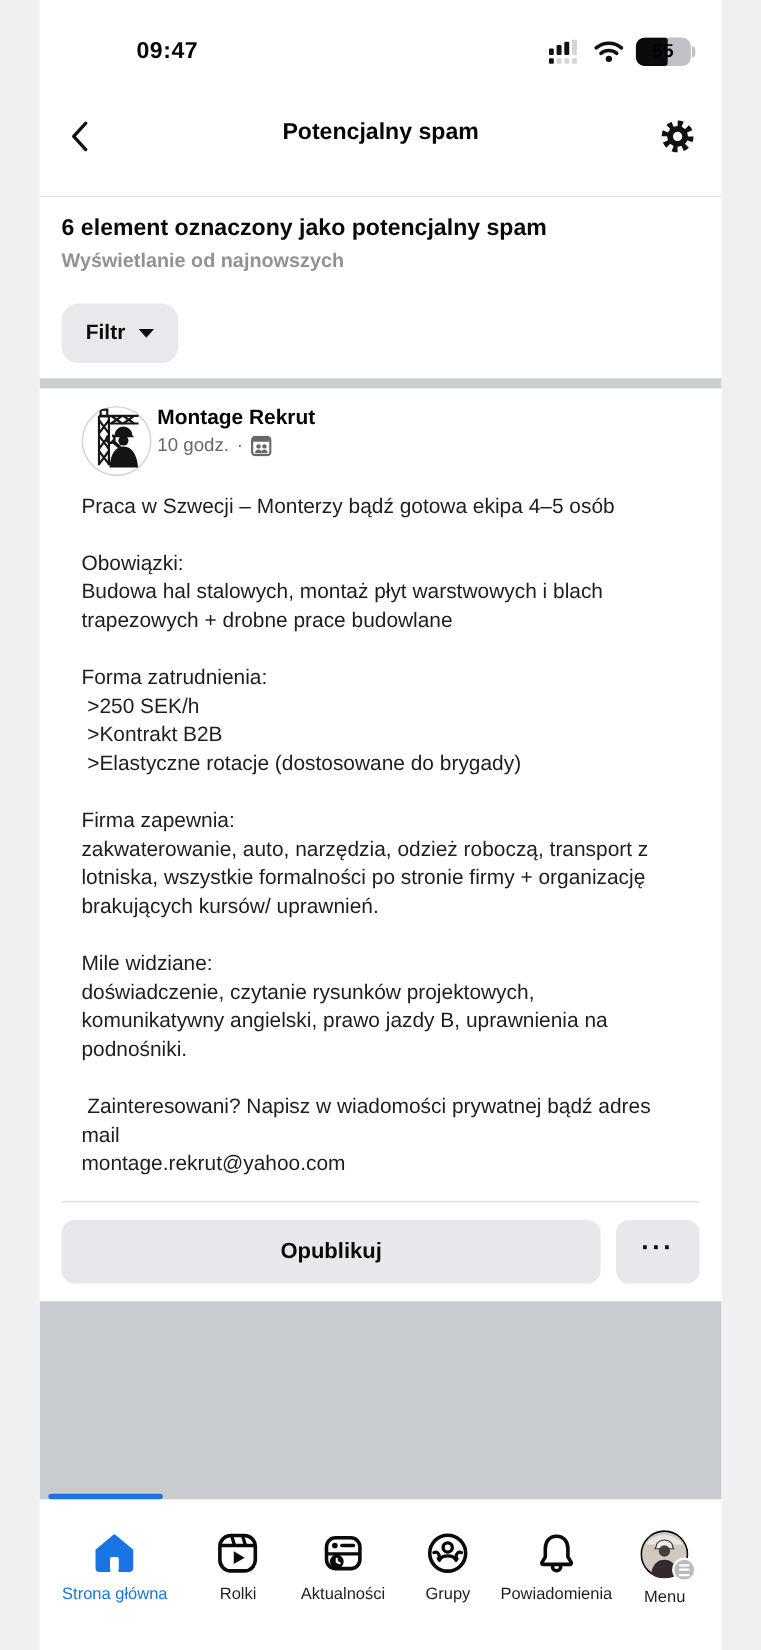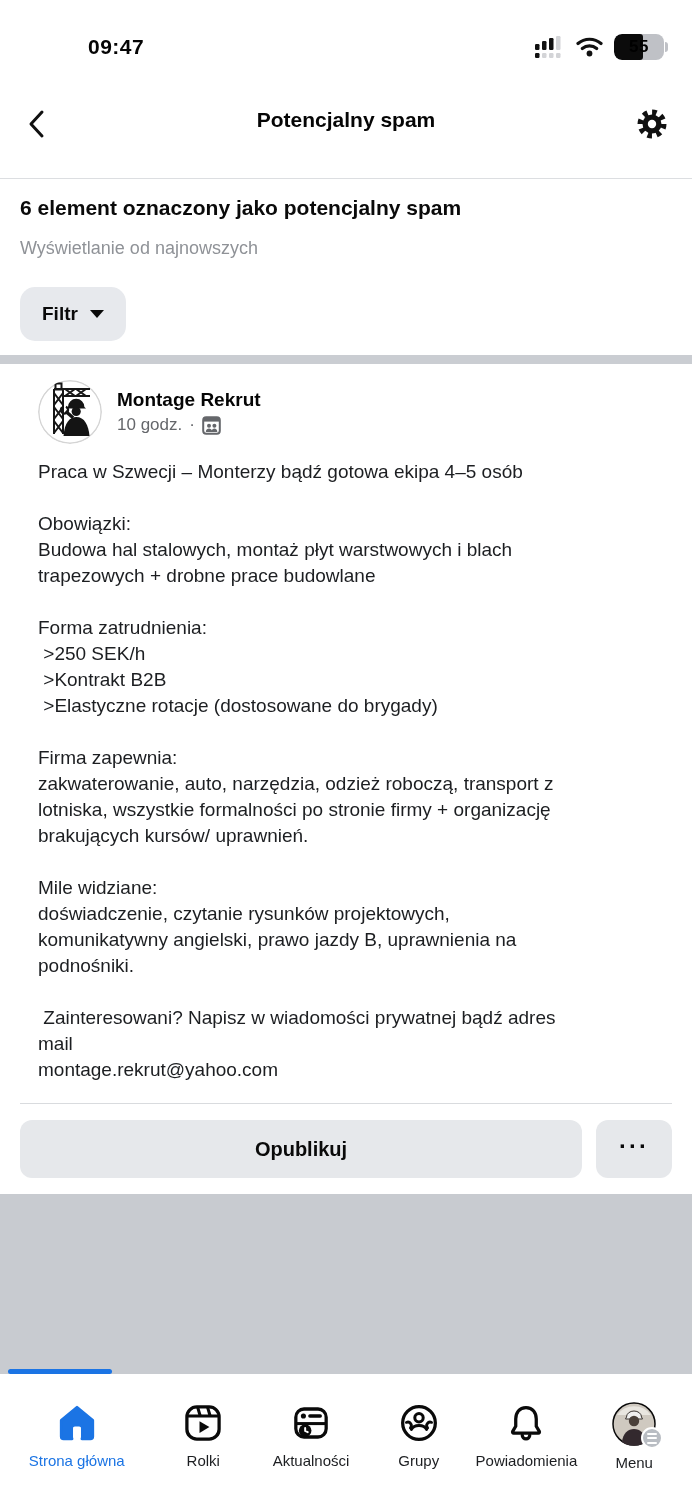--- a/index.html
+++ b/index.html
@@ -1,19 +1,19 @@
 <!DOCTYPE html>
 <html><head>
 <meta charset="utf-8">
 <style>
   * { margin: 0; padding: 0; box-sizing: border-box; }
   html, body { background: #f0f0f0; }
   body { font-family: "Liberation Sans", "DejaVu Sans", sans-serif; }
   .screen {
-    width: 692px; height: 1500px; background: #ffffff;
+    width: 620px; height: 1500px; background: #ffffff;
     margin: 0 auto; position: relative; overflow: hidden;
     color: #050505;
   }
 
   
   .status-bar {
     display: flex; justify-content: space-between; align-items: center;
     padding: 24px 24px 0 88px; height: 70px;
   }
   .status-time { font-size: 21px; font-weight: 700; letter-spacing: .5px; }
@@ -38,33 +38,33 @@
   .nav-title {
     position: absolute; left: 0; right: 0; text-align: center;
     font-size: 21px; font-weight: 700; pointer-events: none;
   }
   .icon-btn { background: none; border: none; cursor: pointer; display: flex; align-items: center; justify-content: center; padding: 0; }
   .hairline { height: 1px; background: #dcdee1; margin-top: 10px; }
 
   
   .summary { padding: 17px 20px 0; }
   .summary-title { font-size: 21px; font-weight: 700; color: #0a0a0a; }
-  .summary-subtitle { font-size: 18px; color: #8f9297; margin-top: 18px; }
+  .summary-subtitle { font-size: 18px; color: #8f9297; margin-top: 7px; font-weight: bold; }
   .filter-btn {
     display: inline-flex; align-items: center; gap: 12px;
     margin: 28px 0 0 20px; padding: 0 22px; height: 54px;
     background: #e7e9ed; border: none; border-radius: 15px;
     font-family: inherit; font-size: 19px; font-weight: 600; color: #0a0a0a; cursor: pointer;
   }
   .caret-down { width: 0; height: 0; border-left: 7px solid transparent; border-right: 7px solid transparent; border-top: 8px solid #0a0a0a; }
   .section-band { height: 9px; background: #cacdd2; margin-top: 14px; }
 
   
   .post { padding: 16px 18px 0 38px; }
-  .post-header { display: flex; align-items: center; gap: 15px; }
+  .post-header { display: flex; gap: 5px; }
   .avatar { width: 64px; height: 64px; border-radius: 50%; flex: 0 0 64px; cursor: pointer; }
   .author { font-size: 19px; font-weight: 700; color: #050505; cursor: pointer; }
   .meta { display: flex; align-items: center; gap: 7px; color: #65676b; font-size: 17px; margin-top: 4px; }
   .post-body { margin-top: 15px; font-size: 19px; line-height: 26px; color: #1c1e21; white-space: pre-wrap; }
   .post-hairline { height: 1px; background: #d9dbde; margin: 20px 20px 0; }
 
   
   .actions { display: flex; gap: 14px; margin: 16px 20px 0; }
   .action-btn {
     height: 58px; border: none; border-radius: 12px; background: #e6e8eb;

